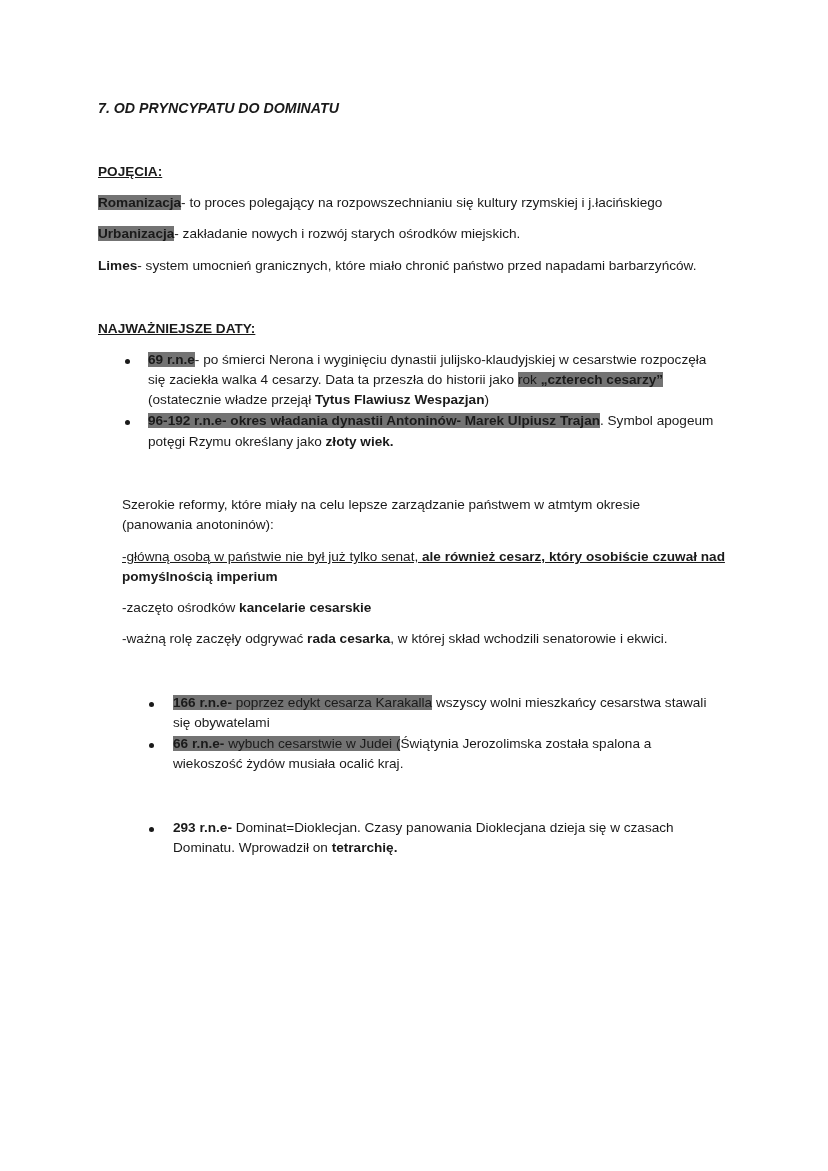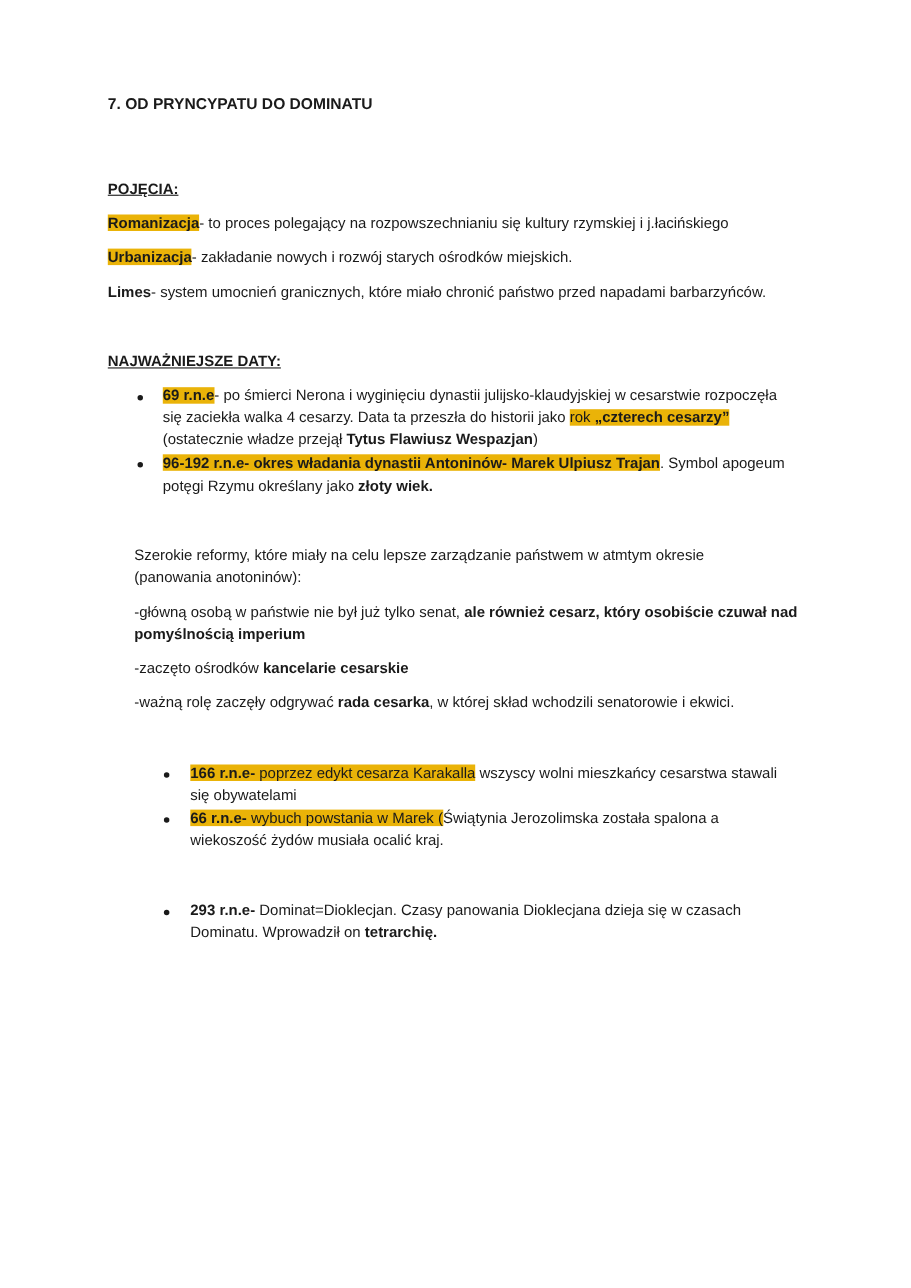--- a/index.html
+++ b/index.html
@@ -1,31 +1,31 @@
 <!DOCTYPE html>
 <html><head>
 <meta charset="utf-8">
 <style>
   html, body { margin: 0; padding: 0; background: #ffffff; }
   body { width: 828px; height: 1171px; position: relative; overflow: hidden;
          font-family: "Liberation Sans", sans-serif; color: #1a1a1a; font-size: 13.6px; }
   .abs { position: absolute; white-space: nowrap; }
   .b { font-weight: bold; }
   .u { text-decoration: underline; }
-  .hl { background: #eab308; }
+  .hl { background: #737373; }
   .title { font-size: 14.2px; font-weight: bold; }
   .bullet { position: absolute; width: 5px; height: 5px; border-radius: 50%; background: #1a1a1a; }
   .line { position: absolute; white-space: nowrap; line-height: 20px; }
 </style>
 </head>
 <body>
 
 <div>
 
-  <div class="abs title" style="left:98px;top:87px;">7. OD PRYNCYPATU DO DOMINATU</div>
+  <div class="abs title" style="left:98px;top:100px;font-style:italic;">7. OD PRYNCYPATU DO DOMINATU</div>
 
   <div class="abs b u" style="left:98px;top:164px;">POJĘCIA:</div>
 
   <div class="abs" style="left:98px;top:195px;">
     <span class="b hl">Romanizacja</span><span>- to proces polegający na rozpowszechnianiu się kultury rzymskiej i j.łacińskiego</span>
   </div>
   <div class="abs" style="left:98px;top:226px;">
     <span class="b hl">Urbanizacja</span><span>- zakładanie nowych i rozwój starych ośrodków miejskich.</span>
   </div>
   <div class="abs" style="left:98px;top:258px;">
@@ -49,42 +49,42 @@
   <div class="line" style="left:148px;top:411px;">
     <span class="b hl">96-192 r.n.e- okres władania dynastii Antoninów- Marek Ulpiusz Trajan</span><span>. Symbol apogeum</span>
   </div>
   <div class="line" style="left:148px;top:432px;">
     <span>potęgi Rzymu określany jako </span><span class="b">złoty wiek.</span>
   </div>
 
   <div class="line" style="left:122px;top:495px;">Szerokie reformy, które miały na celu lepsze zarządzanie państwem w atmtym okresie</div>
   <div class="line" style="left:122px;top:515px;">(panowania anotoninów):</div>
 
-  <div class="line" style="left:122px;top:547px;">
+  <div class="line" style="left:122px;top:547px;text-decoration:underline;">
     <span>-główną osobą w państwie nie był już tylko senat, </span><span class="b">ale również cesarz, który osobiście czuwał nad</span>
   </div>
   <div class="line b" style="left:122px;top:567px;">pomyślnością imperium</div>
 
   <div class="line" style="left:122px;top:598px;">
     <span>-zaczęto ośrodków </span><span class="b">kancelarie cesarskie</span>
   </div>
 
   <div class="line" style="left:122px;top:629px;">
     <span>-ważną rolę zaczęły odgrywać </span><span class="b">rada cesarka</span><span>, w której skład wchodzili senatorowie i ekwici.</span>
   </div>
 
   <div class="bullet" style="left:149px;top:702px;"></div>
   <div class="line" style="left:173px;top:693px;">
     <span class="hl"><span class="b">166 r.n.e-</span><span> poprzez edykt cesarza Karakalla</span></span><span> wszyscy wolni mieszkańcy cesarstwa stawali</span>
   </div>
   <div class="line" style="left:173px;top:713px;">się obywatelami</div>
 
   <div class="bullet" style="left:149px;top:743px;"></div>
   <div class="line" style="left:173px;top:734px;">
-    <span class="hl"><span class="b">66 r.n.e-</span><span> wybuch powstania w Marek (</span></span><span>Świątynia Jerozolimska została spalona a</span>
+    <span class="hl"><span class="b">66 r.n.e-</span><span> wybuch cesarstwie w Judei (</span></span><span>Świątynia Jerozolimska została spalona a</span>
   </div>
   <div class="line" style="left:173px;top:754px;">wiekoszość żydów musiała ocalić kraj.</div>
 
   <div class="bullet" style="left:149px;top:827px;"></div>
   <div class="line" style="left:173px;top:818px;">
     <span class="b">293 r.n.e-</span><span> Dominat=Dioklecjan. Czasy panowania Dioklecjana dzieja się w czasach</span>
   </div>
   <div class="line" style="left:173px;top:838px;">
     <span>Dominatu. Wprowadził on </span><span class="b">tetrarchię.</span>
   </div>

